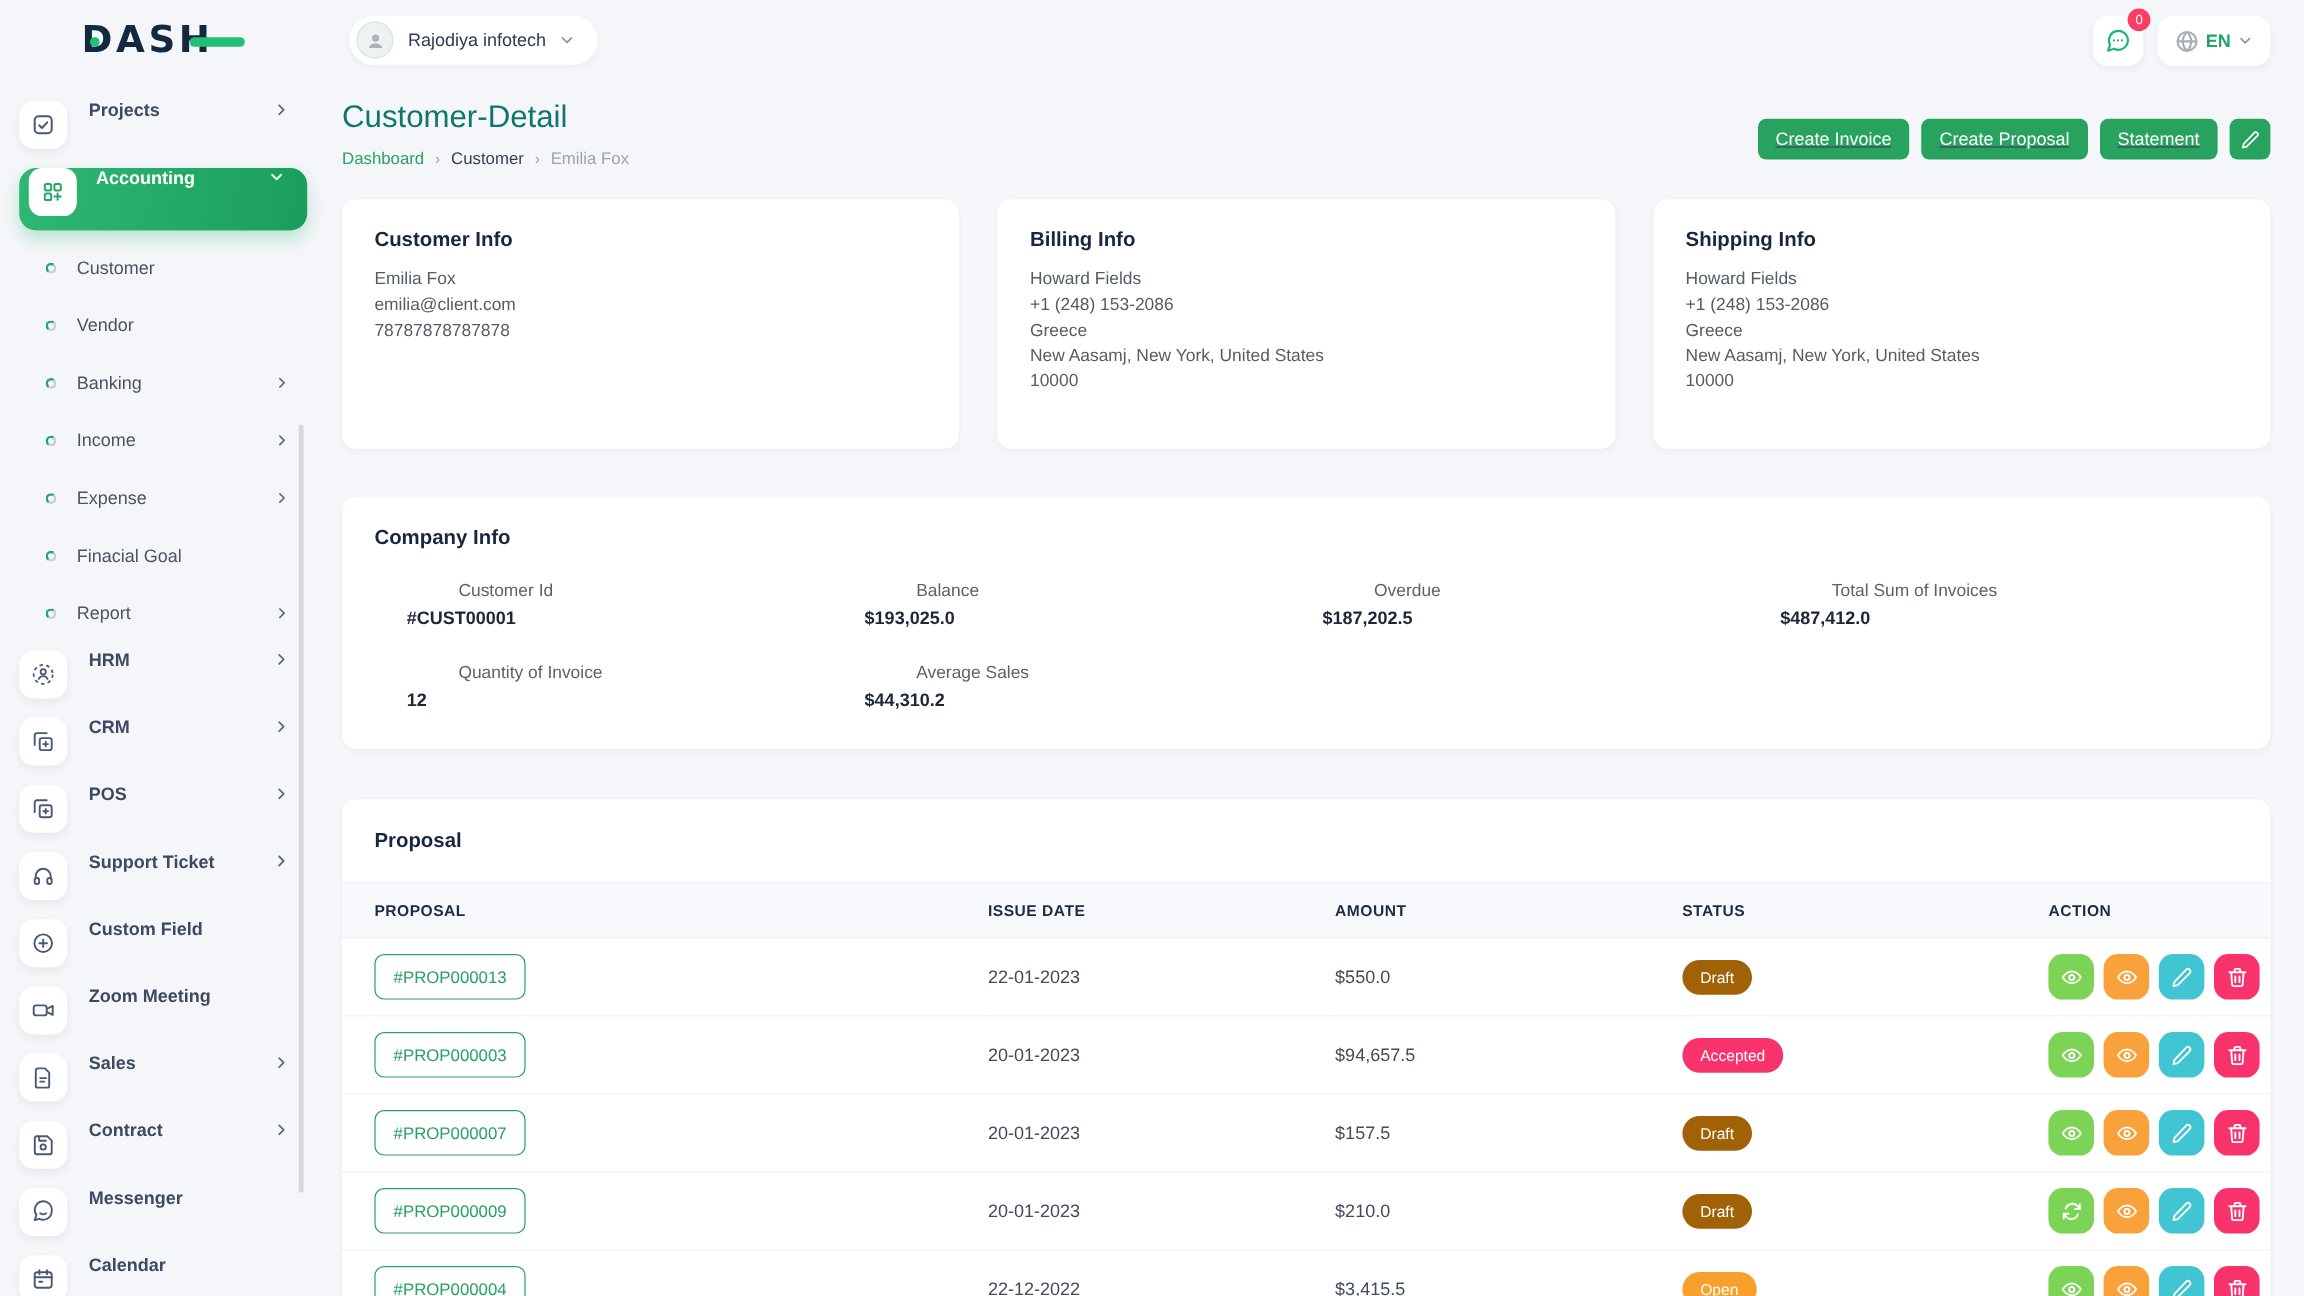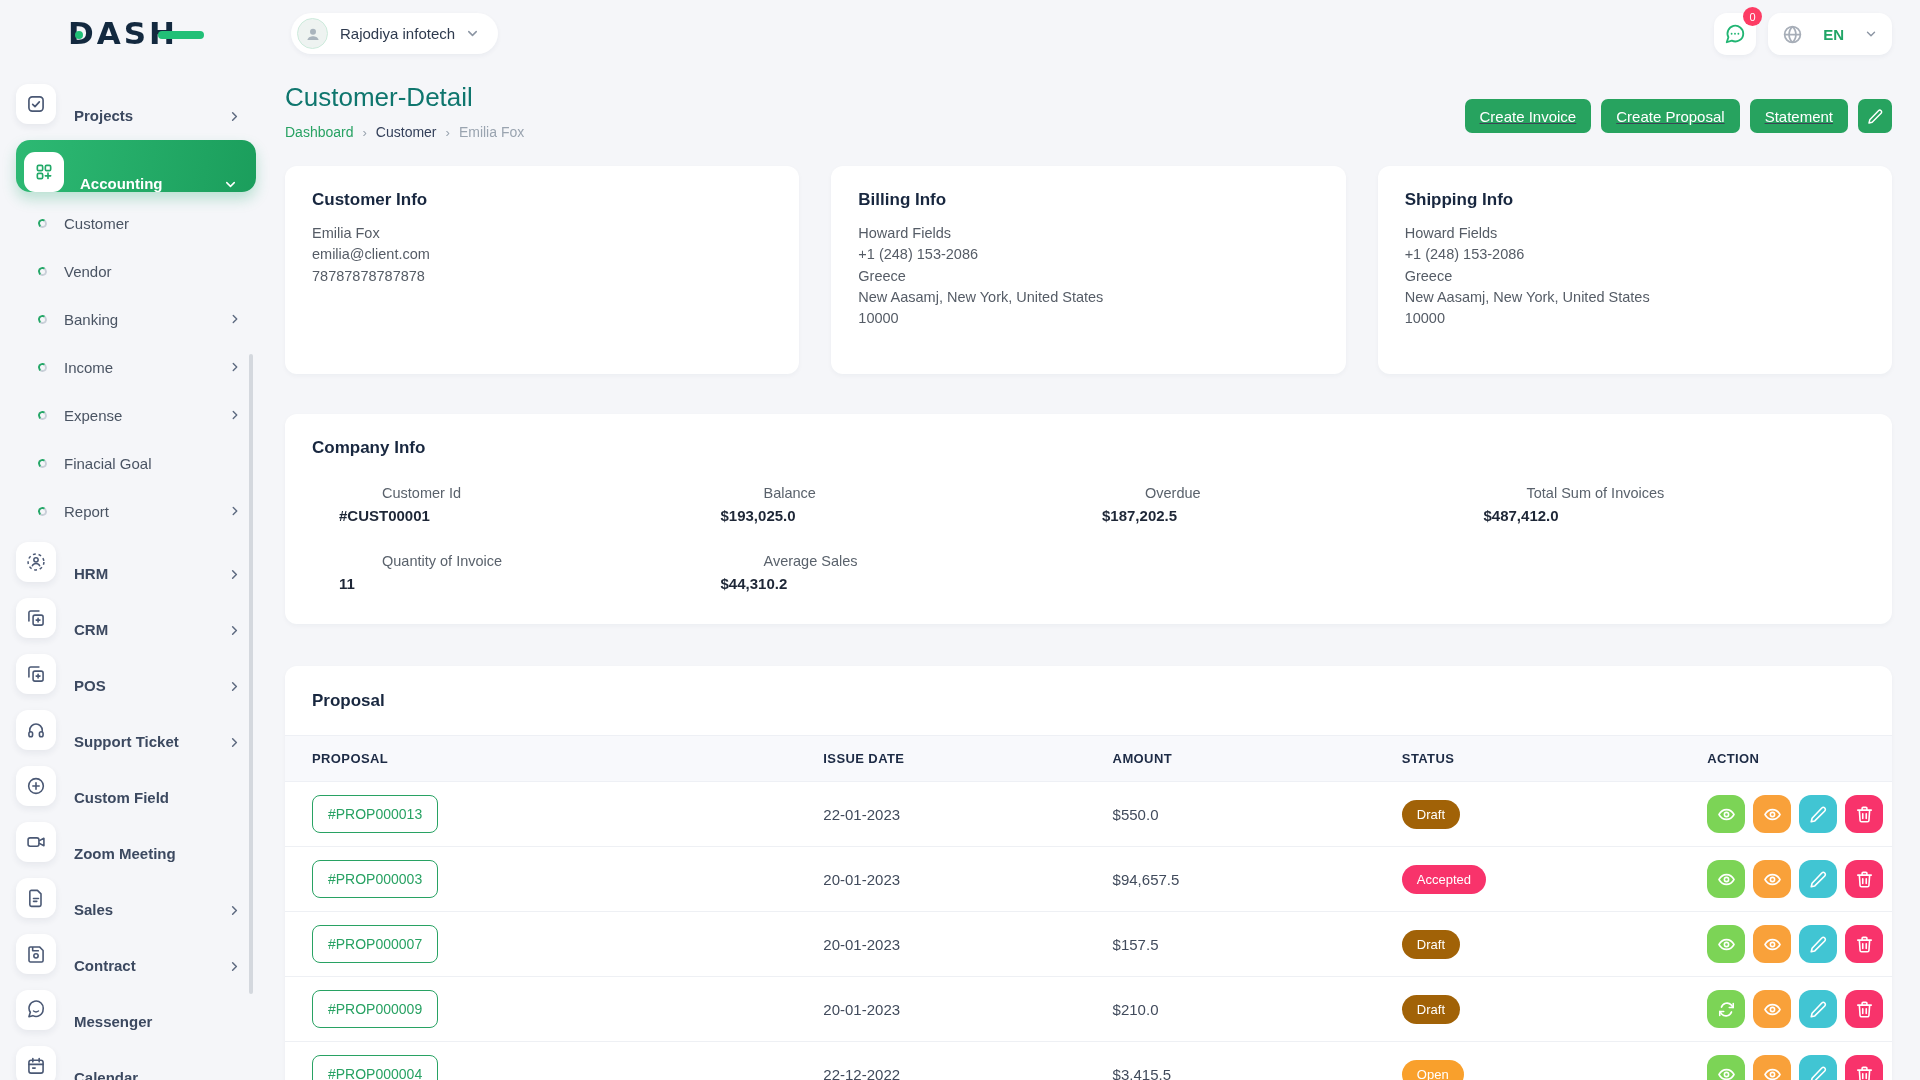--- a/index.html
+++ b/index.html
@@ -17,28 +17,28 @@
   .logo { position:absolute; left:68px; top:18px; font-family:"DejaVu Sans",sans-serif; font-weight:800; font-size:31px; letter-spacing:3px; color:#13293f; line-height:1; }
   .logo .logo-dot { position:absolute; left:7px; top:13px; width:8px; height:8px; border-radius:50%; background:#21c077; }
   .logo .logo-bar { position:absolute; right:-26px; top:13px; width:46px; height:8px; border-radius:4px; background:#21c077; }
   .workspace { position:absolute; left:291px; top:13px; height:41px; background:#ffffff; border-radius:21px; display:flex; align-items:center; padding:0 18px 0 6px; box-shadow:0 2px 5px rgba(25,40,70,0.05); cursor:pointer; }
   .workspace .avatar { width:31px; height:31px; border-radius:50%; background:#eef3f1; border:1px solid #cdebdc; display:flex; align-items:center; justify-content:center; color:#a9b4bd; }
   .workspace .ws-name { margin:0 10px 0 12px; font-size:15px; color:#2e3a4e; }
   .workspace .chev-d { color:#8b95a3; }
   .top-right { position:absolute; right:28px; top:13px; display:flex; align-items:center; gap:12px; }
   .msg-btn { position:relative; width:42px; height:42px; background:#fff; border:none; border-radius:13px; box-shadow:0 2px 5px rgba(25,40,70,0.05); display:flex; align-items:center; justify-content:center; color:#21b573; cursor:pointer; }
   .msg-badge { position:absolute; top:-6px; right:-6px; min-width:19px; height:19px; border-radius:10px; background:#fd3c64; color:#fff; font-size:11px; display:flex; align-items:center; justify-content:center; padding:0 5px; }
-  .lang-pill { height:42px; background:#fff; border-radius:13px; box-shadow:0 2px 5px rgba(25,40,70,0.05); display:flex; align-items:center; gap:20px; padding:0 14px; cursor:pointer; }
+  .lang-pill { height:42px; background:#fff; border-radius:13px; box-shadow:0 2px 5px rgba(25,40,70,0.05); display:flex; align-items:center; gap:5px; padding:0 14px; cursor:pointer; }
   .lang-pill .globe { color:#a7aeb8; }
   .lang-pill .lang-code { color:#21a express566; font-size:15px; font-weight:bold; color:#21a566; }
   .lang-pill .chev-d { color:#8b95a3; }
 
   
   .sidebar { position:absolute; left:16px; top:84px; width:240px; }
-  .side-item { display:flex; align-items:flex-end; height:40px; margin-bottom:16px; cursor:pointer; }
+  .side-item { display:flex; align-items:flex-start; height:40px; margin-bottom:16px; cursor:pointer; }
   .icon-box { width:40px; height:40px; min-width:40px; border-radius:12px; background:#fff; box-shadow:0 3px 7px rgba(30,40,70,0.07); display:flex; align-items:center; justify-content:center; color:#4a5874; }
   .icon-box svg { width:20px; height:20px; }
   .side-item .lbl { margin-left:18px; font-size:15px; font-weight:bold; color:#3c4960; }
   .side-item .chev { margin-left:auto; margin-right:14px; color:#5d6a80; }
   .side-item.active { background:linear-gradient(100deg,#2db973,#1b9e5c); border-radius:14px; height:52px; padding:0 8px; margin-bottom:14px; box-shadow:0 7px 14px rgba(34,170,110,0.28); }
   .side-item.active .icon-box { box-shadow:none; color:#21a968; border-radius:11px; }
   .side-item.active .lbl { color:#fff; margin-left:16px; }
   .side-item.active .chev { color:#fff; margin-right:10px; }
   .sub-item { display:flex; align-items:center; height:34px; margin-bottom:14px; padding-left:22px; cursor:pointer; }
   .bullet { width:9px; height:9px; border-radius:50%; border:2px solid #25a768; border-right-color:#c8cfd8; border-bottom-color:#c8cfd8; transform:rotate(-8deg); }
@@ -463,21 +463,21 @@
       <div class="stat">
         <div class="stat-label">Overdue</div>
         <div class="stat-value">$187,202.5</div>
       </div>
       <div class="stat">
         <div class="stat-label">Total Sum of Invoices</div>
         <div class="stat-value">$487,412.0</div>
       </div>
       <div class="stat">
         <div class="stat-label">Quantity of Invoice</div>
-        <div class="stat-value">11</div>
+        <div class="stat-value">12</div>
       </div>
       <div class="stat">
         <div class="stat-label">Average Sales</div>
         <div class="stat-value">$44,310.2</div>
       </div>
     </div>
   </section>
 
   <section class="card proposal-card">
     <h2 class="card-title">Proposal</h2>

